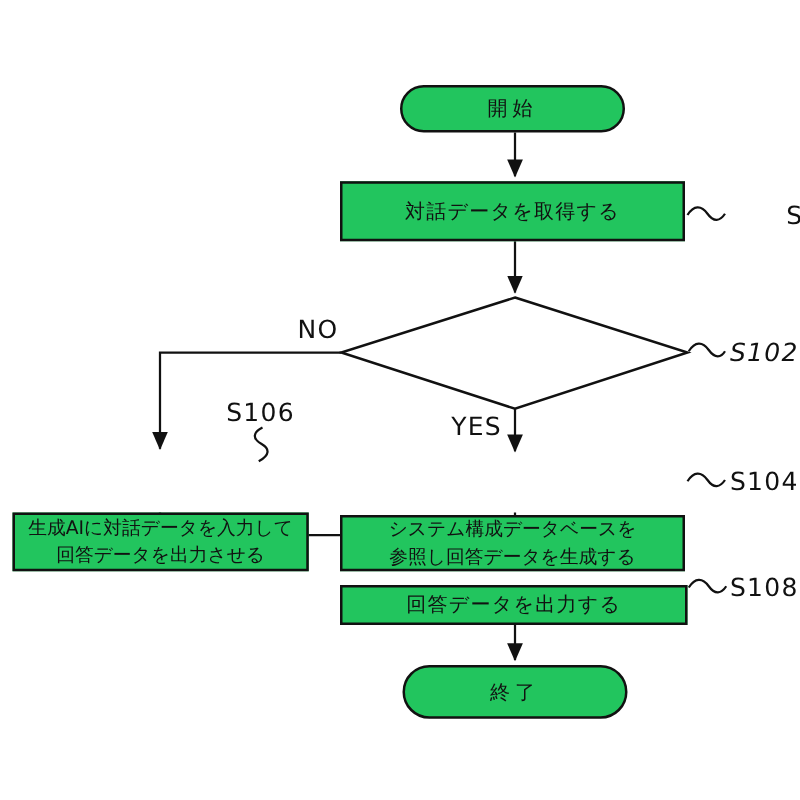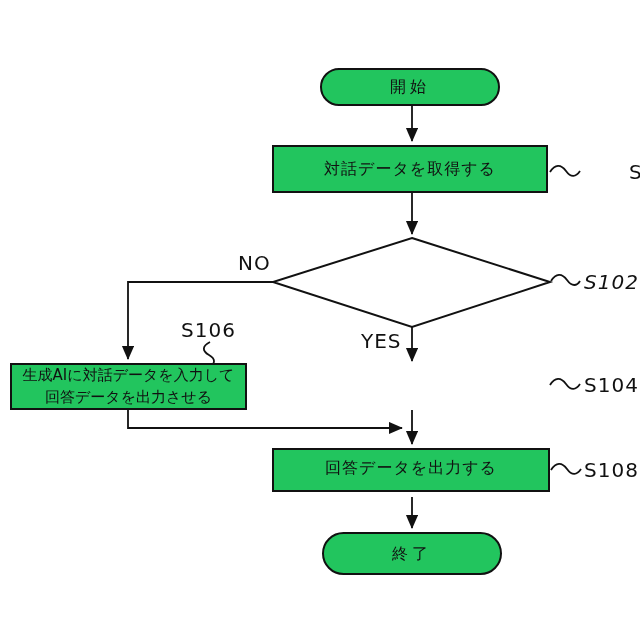--- a/index.html
+++ b/index.html
@@ -17,21 +17,21 @@
     position:absolute;
     display:flex;align-items:center;justify-content:center;
     text-align:center;
     border:2px solid #111111;
     background:#22c55e;
     box-sizing:border-box;
     line-height:1.45;
   }
   .terminal{border-radius:22px;font-size:16px;letter-spacing:4px;}
   .process{font-size:16px;letter-spacing:1px;}
-  .process.two-line{font-size:15px;letter-spacing:0;}
+  .process.two-line{font-size:15px;letter-spacing:0;margin-top:47px;}
   .decision-text{
     position:absolute;
     display:flex;align-items:center;justify-content:center;
     text-align:center;
     font-size:17px;letter-spacing:1px;
     background:transparent;border:none;
   }
   .step-label{
     position:absolute;
     font-size:20px;
@@ -90,22 +90,26 @@
   <div class="node process" style="left:272px;top:145px;width:276px;height:48px;align-items:center;">
     <span>対話データを取得する</span>
   </div>
 
 
   <div class="node process two-line" style="left:10px;top:363px;width:237px;height:47px;flex-direction:column;">
     <span>生成AIに対話データを入力して</span>
     <span>回答データを出力させる</span>
   </div>
 
+  <div class="node process two-line" style="left:272px;top:365px;width:276px;height:45px;flex-direction:column;">
+    <span>システム構成データベースを</span>
+    <span>参照し回答データを生成する</span>
+  </div>
 
-  <div class="node process" style="left:272px;top:448px;width:278px;height:44px;font-family:Liberation Mono, monospace;">
+  <div class="node process" style="left:272px;top:468px;width:278px;height:32px;">
     <span>回答データを出力する</span>
   </div>
 
   <div class="node terminal" style="left:322px;top:532px;width:180px;height:43px;">
     <span>終了</span>
   </div>
 
   <div class="edge-label" style="left:238px;top:251px;">NO</div>
   <div class="edge-label" style="left:361px;top:329px;">YES</div>
 

